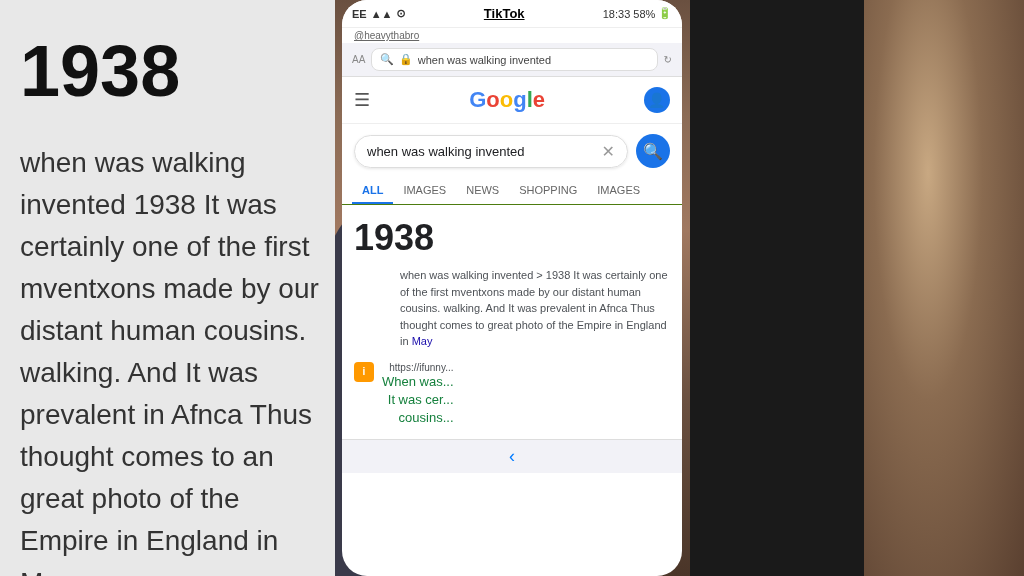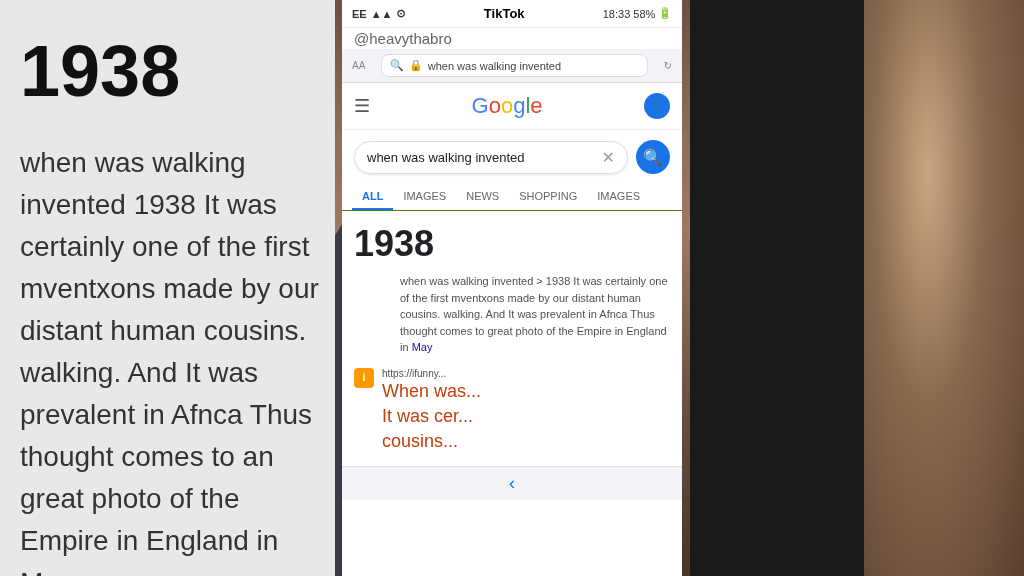--- a/index.html
+++ b/index.html
@@ -59,20 +59,21 @@
     .phone-container {
       position: absolute;
       left: 50%;
       top: 0;
       transform: translateX(-50%);
       width: 340px;
       height: 576px;
       background: #fff;
       overflow: hidden;
       z-index: 10;
+      border-radius: 25px;
     }
 
     
     .tiktok-bar {
       background: #fff;
       padding: 6px 10px;
       display: flex;
       align-items: center;
       justify-content: space-between;
       font-size: 11px;
@@ -83,36 +84,37 @@
       display: flex;
       align-items: center;
       gap: 4px;
       font-size: 11px;
       font-weight: 600;
     }
     .tiktok-title {
       font-size: 13px;
       font-weight: 700;
       color: #000;
+      text-decoration: underline;
     }
     .tiktok-status-right {
       font-size: 11px;
       font-weight: 500;
       display: flex;
       align-items: center;
       gap: 3px;
     }
 
     
     .safari-bar {
       background: #f2f2f7;
       padding: 5px 10px;
       display: flex;
       align-items: center;
-      gap: 16px;
+      gap: 6px;
       border-bottom: 1px solid #ddd;
     }
     .safari-url {
       flex: 1;
       background: #fff;
       border-radius: 8px;
       padding: 4px 8px;
       font-size: 11px;
       color: #333;
       display: flex;
@@ -151,21 +153,21 @@
       justify-content: space-between;
       border-bottom: 1px solid #eee;
     }
     .google-menu-icon {
       font-size: 18px;
       color: #555;
       cursor: pointer;
     }
     .google-logo {
       font-size: 22px;
-      font-weight: 400;
+      font-weight: 700;
     }
     .google-logo span:nth-child(1) { color: #4285F4; }
     .google-logo span:nth-child(2) { color: #EA4335; }
     .google-logo span:nth-child(3) { color: #FBBC05; }
     .google-logo span:nth-child(4) { color: #4285F4; }
     .google-logo span:nth-child(5) { color: #34A853; }
     .google-logo span:nth-child(6) { color: #EA4335; }
     .google-account-icon {
       width: 26px;
       height: 26px;
@@ -272,28 +274,29 @@
       display: flex;
       align-items: center;
       justify-content: center;
       font-size: 10px;
       color: white;
       font-weight: 700;
       flex-shrink: 0;
     }
     .result-link-text {
       font-size: 11px;
+      text-align: right;
     }
     .result-url {
       color: #4d5156;
       font-size: 10px;
     }
     .result-link-title {
-      color: #c2410c;
-      font-size: 18px;
+      color: #15803d;
+      font-size: 13px;
       line-height: 1.4;
     }
 
     
     .safari-bottom {
       background: #f2f2f7;
       padding: 6px 20px;
       display: flex;
       align-items: center;
       justify-content: center;
@@ -331,24 +334,25 @@
       top: 200px;
       left: -10px;
       width: 300px;
       height: 400px;
       border-radius: 20% 20% 0 0;
       background: #3a3a4a;
     }
 
     
     .tiktok-username {
-      font-size: 15px;
+      font-size: 10px;
       color: #666;
       padding: 2px 12px;
       background: #fff;
+      text-decoration: underline;
     }
   </style>
 </head>
 <body>
 
 <div class="bg-left">
   <div class="bg-left-text">
     <div class="bg-left-year">1938</div>
     <div class="bg-left-content">when was walking invented 1938 It was certainly one of the first mventxons made by our distant human cousins. walking. And It was prevalent in Afnca Thus thought comes to an great photo of the Empire in England in May</div>
   </div>

